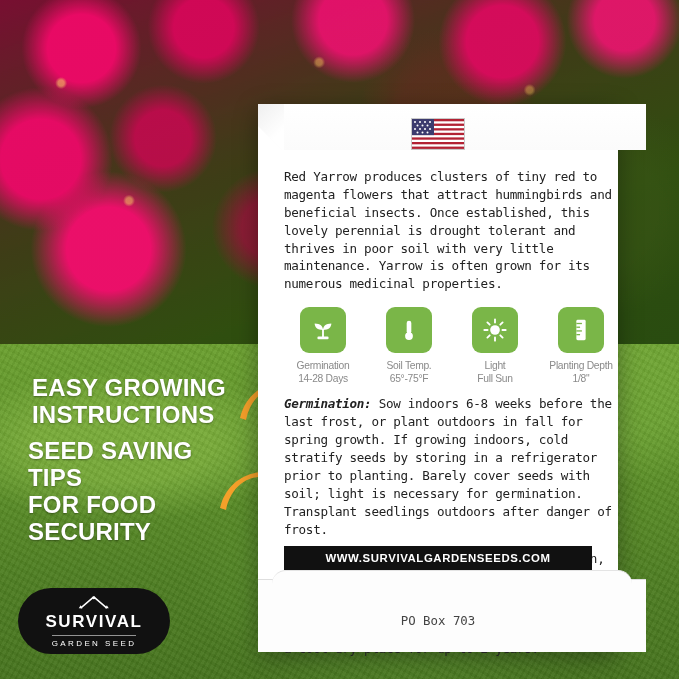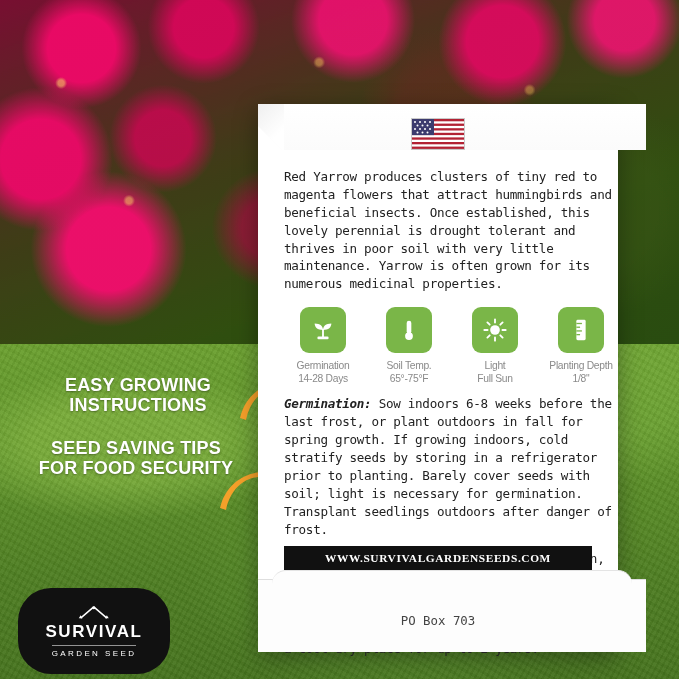--- a/index.html
+++ b/index.html
@@ -65,41 +65,41 @@
       repeating-linear-gradient(118deg, rgba(0,0,0,0.05) 0 2px, rgba(255,255,255,0.04) 2px 5px),
       repeating-linear-gradient(28deg, rgba(0,0,0,0.04) 0 3px, rgba(255,255,255,0.03) 3px 7px);
     opacity: .7;
   }
 
   
   .callout {
     position: absolute;
     color: #ffffff;
     font-weight: bold;
-    font-size: 18px;
+    font-size: 24px;
     line-height: 1.12;
     letter-spacing: .2px;
-    text-align: center;
+    text-align: left;
     text-shadow: 0 1px 2px rgba(0,0,0,.35);
   }
   #callout-1 { left: 32px; top: 375px; width: 212px; }
   #callout-2 { left: 28px; top: 438px; width: 216px; }
 
   .arrow {
     position: absolute;
     width: 62px; height: 52px;
   }
   #arrow-1 { left: 238px; top: 372px; }
   #arrow-2 { left: 218px; top: 462px; }
 
   
   .logo {
     position: absolute;
     left: 18px; top: 588px;
-    width: 152px; height: 86px;
+    width: 152px; height: 66px;
     background: #111111;
     border-radius: 33px;
     color: #ffffff;
     display: flex;
     flex-direction: column;
     align-items: center;
     justify-content: center;
     gap: 1px;
   }
   .logo .tools { height: 15px; margin-bottom: 1px; }
@@ -203,21 +203,21 @@
   }
   .para b, .para .lead { font-style: italic; font-weight: bold; }
 
   .urlbar {
     position: absolute;
     left: 26px; right: 26px; top: 442px;
     height: 24px;
     background: #111;
     color: #fff;
     display: flex; align-items: center; justify-content: center;
-    font-family: Liberation Serif, serif;
+    font-family: Liberation Sans, sans-serif;
     font-size: 11.4px;
     letter-spacing: .6px;
     font-weight: bold;
   }
   .netwt {
     position: absolute;
     left: 0; right: 0; top: 472px;
     text-align: center;
     font-family: "DejaVu Sans Mono", monospace;
     font-size: 11.6px;

